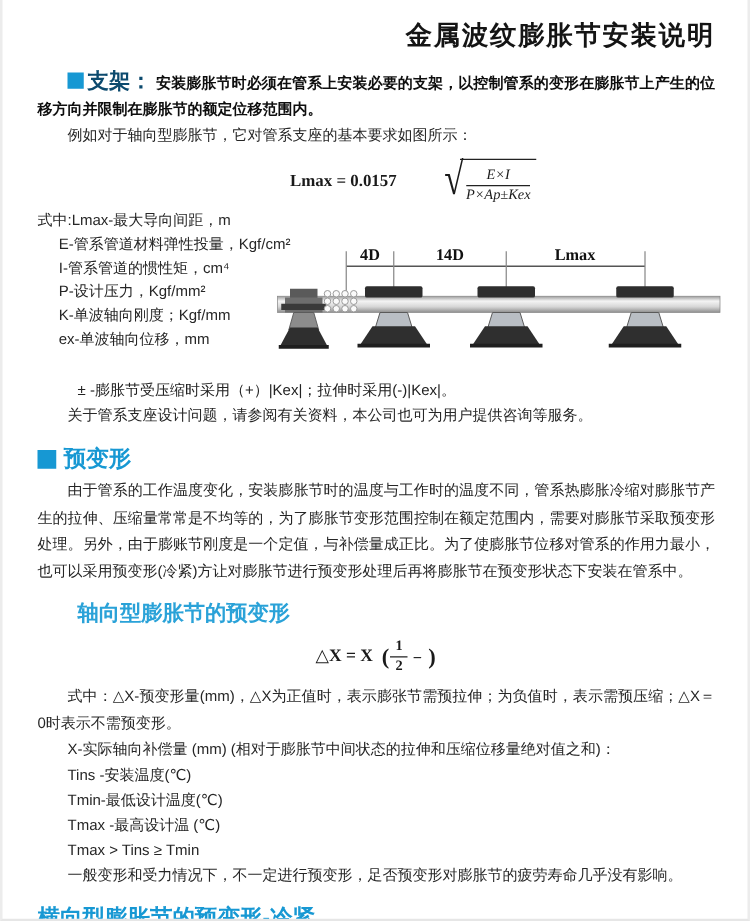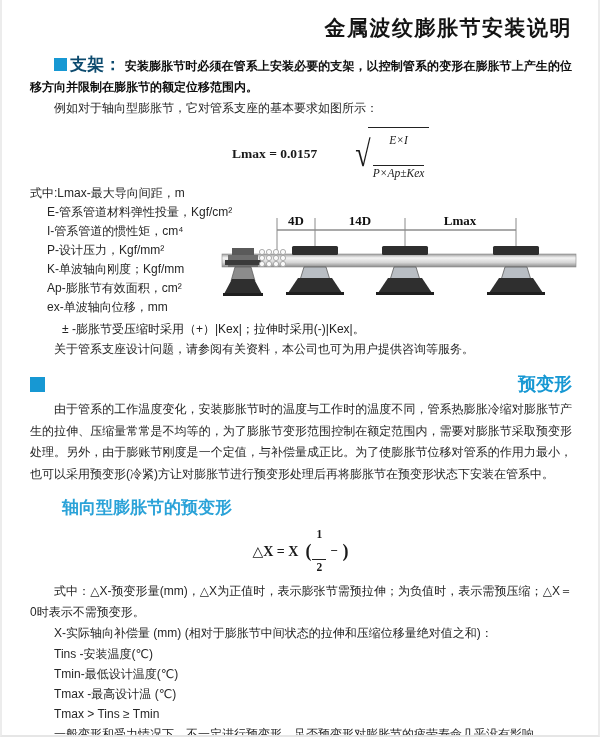--- a/index.html
+++ b/index.html
@@ -26,42 +26,42 @@
   .indent { text-indent:24px; }
   .bold-txt { font-weight:bold; color:#0e0e0e; }
   .marker { display:inline-block; width:13px; height:13px; background:#1798d3; margin-right:3px; vertical-align:-1px; }
   .marker.big { width:15px; height:15px; }
   .sec-inline-title { color:#0c4a6e; font-size:17px; font-weight:bold; }
 
   
   .formula { font-family:"Liberation Serif","DejaVu Serif",serif; color:#1a1a1a; display:flex; align-items:center; }
   .f-lhs { font-weight:bold; font-size:13.5px; margin-right:6px; white-space:nowrap; }
   .frac { display:inline-flex; flex-direction:column; text-align:center; font-style:italic; font-size:11.5px; line-height:13px; }
-  .frac .num { border-bottom:1px solid #222; padding:0 4px 18px;font-family:Liberation Serif, serif; }
+  .frac .num { border-bottom:1px solid #222; padding:0 4px 1px;font-family:Liberation Serif, serif; }
   .frac .den { padding-top:1px; }
   .frac.upright { font-style:normal; font-weight:bold; }
   .sqrt { display:inline-flex; align-items:center; }
   .radical { display:inline-block; font-size:28px; line-height:24px; transform:scaleY(1.3); margin-right:-3px; font-weight:400; }
   .rooted { border-top:1.5px solid #222; padding:2px 5px 0; }
   .paren { font-size:18px; font-weight:bold; margin:0 1px; }
   .op { margin:0 4px; font-weight:bold; font-size:13px; }
 
   .formula-lmax { margin:8px 0 4px 202px;gap:32px; }
 
   .vars-wrap { position:relative; min-height:134px; margin-top:3px; }
   .vars { font-size:12px; line-height:19px; color:#262626; }
   .vars .var-line:not(:first-child) { padding-left:17px; }
 
   .pm-note { font-size:12px; line-height:20px; margin:1px 0 0 32px; }
 
   .pipe-diagram { position:absolute; right:-6px; top:24px; }
 
   .sec-header {
     display:flex; align-items:center; gap:3px;
-    margin:12px 0 3px; font-size:18px; font-weight:bold; color:#1798d3;justify-content:space-between;
+    margin:12px 0 3px; font-size:18px; font-weight:bold; color:#1798d3;
   }
 
   .blue-sub { color:#2aa2d8; font-size:17px; font-weight:bold; margin:11px 0 4px 32px; }
   .blue-sub.lateral { margin-left:0; font-size:18px; color:#1798d3; }
 
   .formula-center { justify-content:center; margin:9px 0 7px; }
 </style>
 </head>
 <body>
 
@@ -89,21 +89,20 @@
     </span>
   </div>
 
   <div class="vars-wrap">
     <div class="vars">
       <div class="var-line">式中:Lmax-最大导向间距，m</div>
       <div class="var-line">E-管系管道材料弹性投量，Kgf/cm²</div>
       <div class="var-line">I-管系管道的惯性矩，cm⁴</div>
       <div class="var-line">P-设计压力，Kgf/mm²</div>
       <div class="var-line">K-单波轴向刚度；Kgf/mm</div>
-      <div class="var-line">Ap-膨胀节有效面积，cm²</div>
       <div class="var-line">ex-单波轴向位移，mm</div>
     </div>
 
     <svg class="pipe-diagram" width="358" height="100" viewBox="0 0 358 100">
       <defs>
         <linearGradient id="pg" x1="0" y1="0" x2="0" y2="1">
           <stop offset="0" stop-color="#9e9e9e"></stop>
           <stop offset="0.3" stop-color="#f4f4f4"></stop>
           <stop offset="0.65" stop-color="#d6d6d6"></stop>
           <stop offset="1" stop-color="#8d8d8d"></stop>

